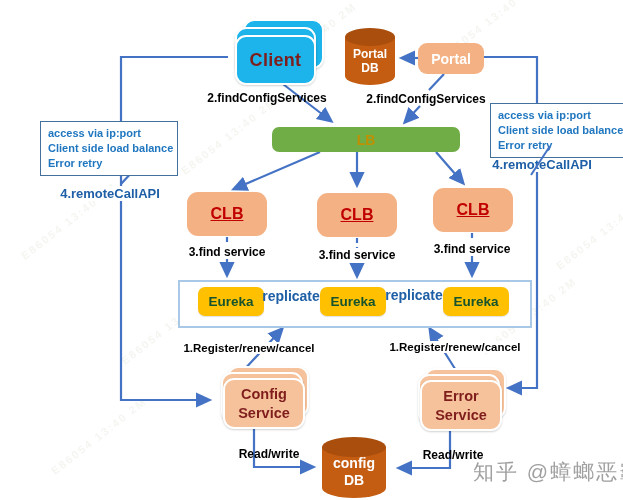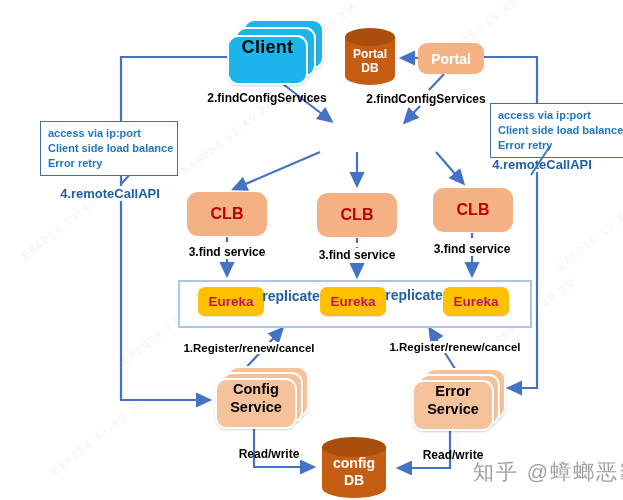--- a/index.html
+++ b/index.html
@@ -12,32 +12,32 @@
   #overlay{z-index:6;}
 
   
   .stack{position:absolute;z-index:3;}
   .stack .layerbox{
     position:absolute;border:2.5px solid #fff;border-radius:11px;
     box-shadow:0 1px 2px rgba(0,0,0,.18);
   }
   .client-box{background:#1CB4EA;width:77px;height:46px;}
   .svc-box{background:#F6C29B;width:78px;height:47px;}
-  .stack .front{display:flex;justify-content:center;
-    text-align:center;color:#000000;font-weight:600;}
+  .stack .front{display:flex;align-items:center;justify-content:center;
+    text-align:center;color:#7f1d1d;font-weight:600;margin-left:8px;}
   .client-label{font-size:18px;letter-spacing:.3px;}
   .svc-label{font-size:14.5px;line-height:1.25;}
 
   
   .node{position:absolute;display:flex;align-items:center;justify-content:center;
     border-radius:9px;z-index:3;}
   .portal{background:#F4B183;color:#fff;font-size:14px;font-weight:600;}
   .lb{background:#70AD47;color:#BF9000;font-weight:700;font-size:14px;border-radius:7px;}
-  .clb{background:#F4B183;color:#C00000;font-weight:700;font-size:16px;border-radius:11px;}
-  .eureka{background:#FFC000;color:#be185d;font-weight:600;font-size:13.5px;border-radius:7px;
+  .clb{background:#F4B183;color:#C00000;font-weight:700;font-size:16px;border-radius:11px;text-decoration:underline;}
+  .eureka{background:#FFC000;color:#14532d;font-weight:600;font-size:13.5px;border-radius:7px;
     box-shadow:0 1px 1px rgba(0,0,0,.12);}
 
   .eureka-wrap{position:absolute;left:178px;top:280px;width:350px;height:44px;
     background:#fff;border:2px solid #A9C8E8;z-index:2;}
 
   
   .cyl{position:absolute;z-index:3;}
   .cyl .cyl-text{position:absolute;left:0;top:0;width:100%;height:100%;
     display:flex;flex-direction:column;align-items:center;justify-content:center;
     color:#fff;font-weight:700;text-align:center;}
@@ -125,20 +125,23 @@
     <div class="cyl-text">
       <span>Portal</span>
       <span>DB</span>
     </div>
   </div>
 
   <div class="node portal" style="left:418px;top:43px;width:66px;height:31px;">
     <span>Portal</span>
   </div>
 
+  <div class="node lb" style="left:272px;top:127px;width:188px;height:25px;">
+    <span>LB</span>
+  </div>
 
   <div class="node clb" style="left:187px;top:192px;width:80px;height:44px;">
     <span>CLB</span>
   </div>
   <div class="node clb" style="left:317px;top:193px;width:80px;height:44px;">
     <span>CLB</span>
   </div>
   <div class="node clb" style="left:433px;top:188px;width:80px;height:44px;">
     <span>CLB</span>
   </div>

